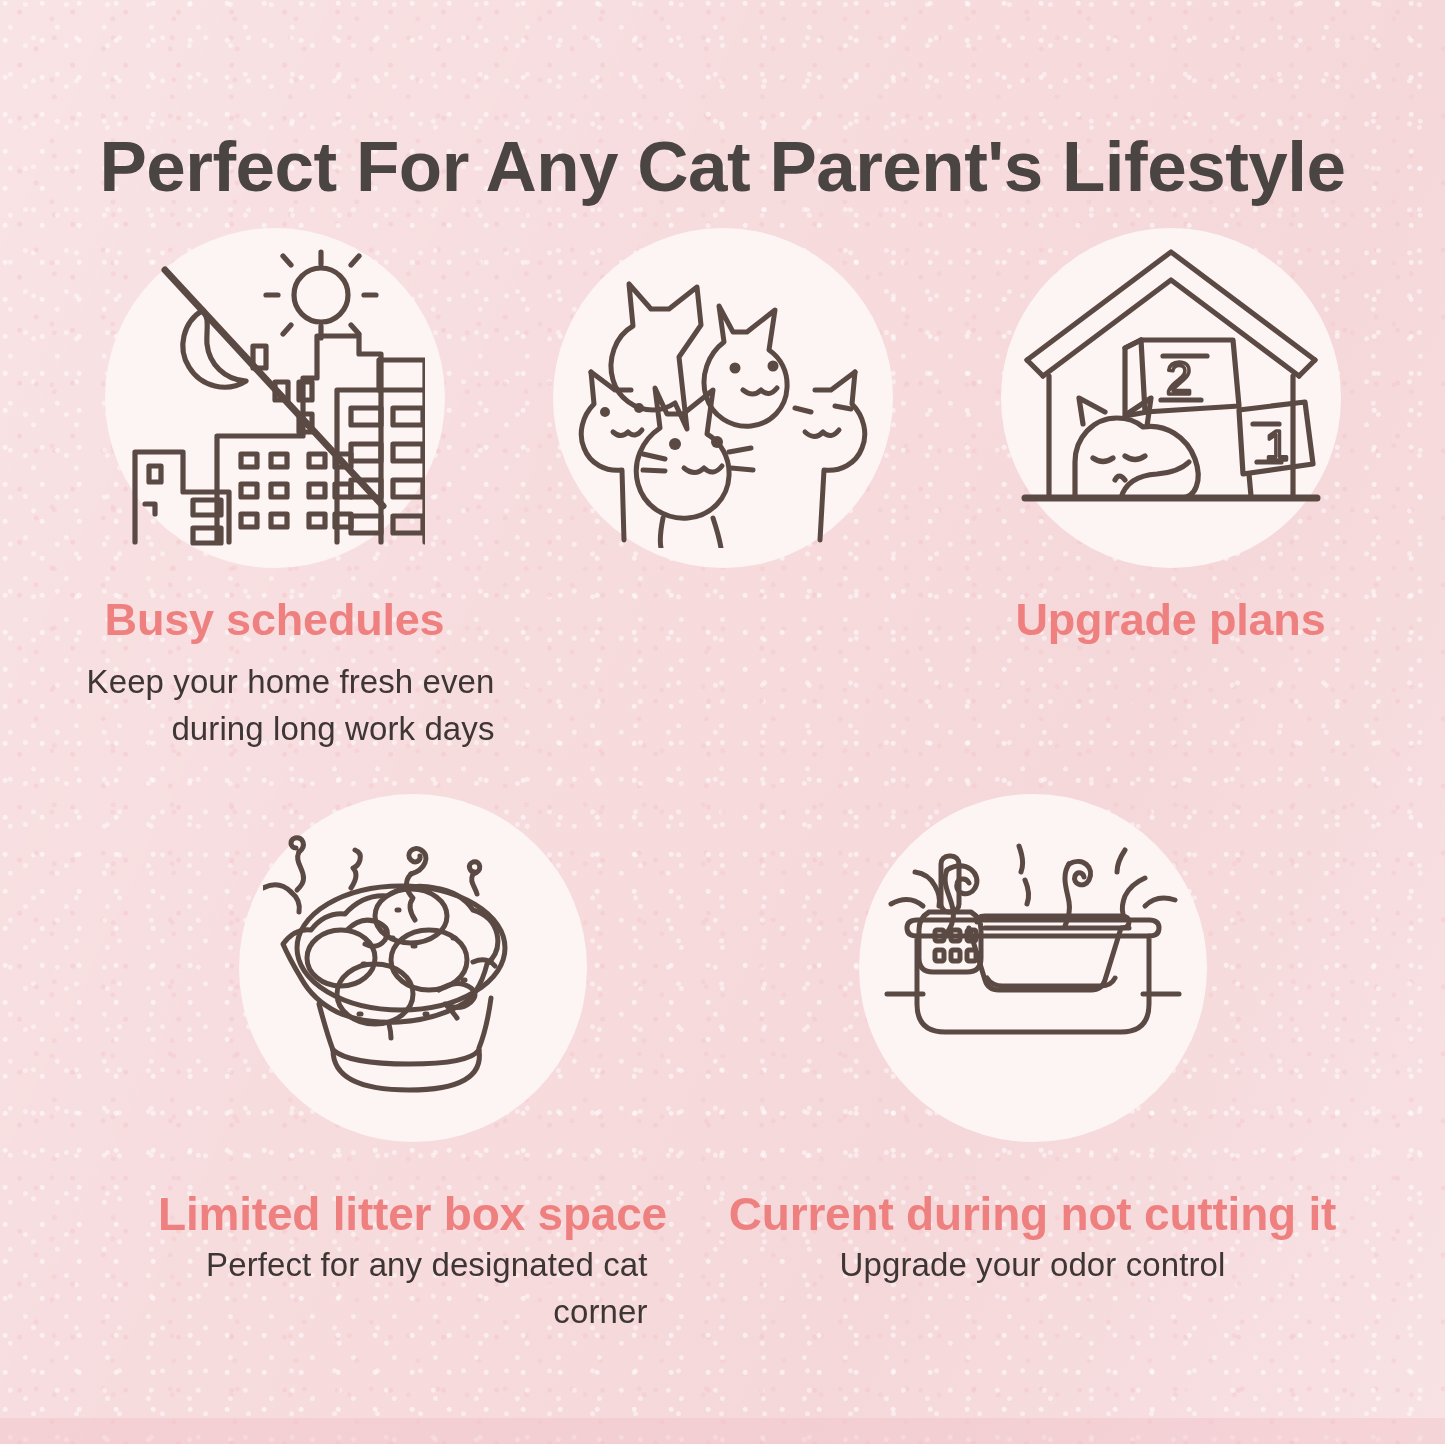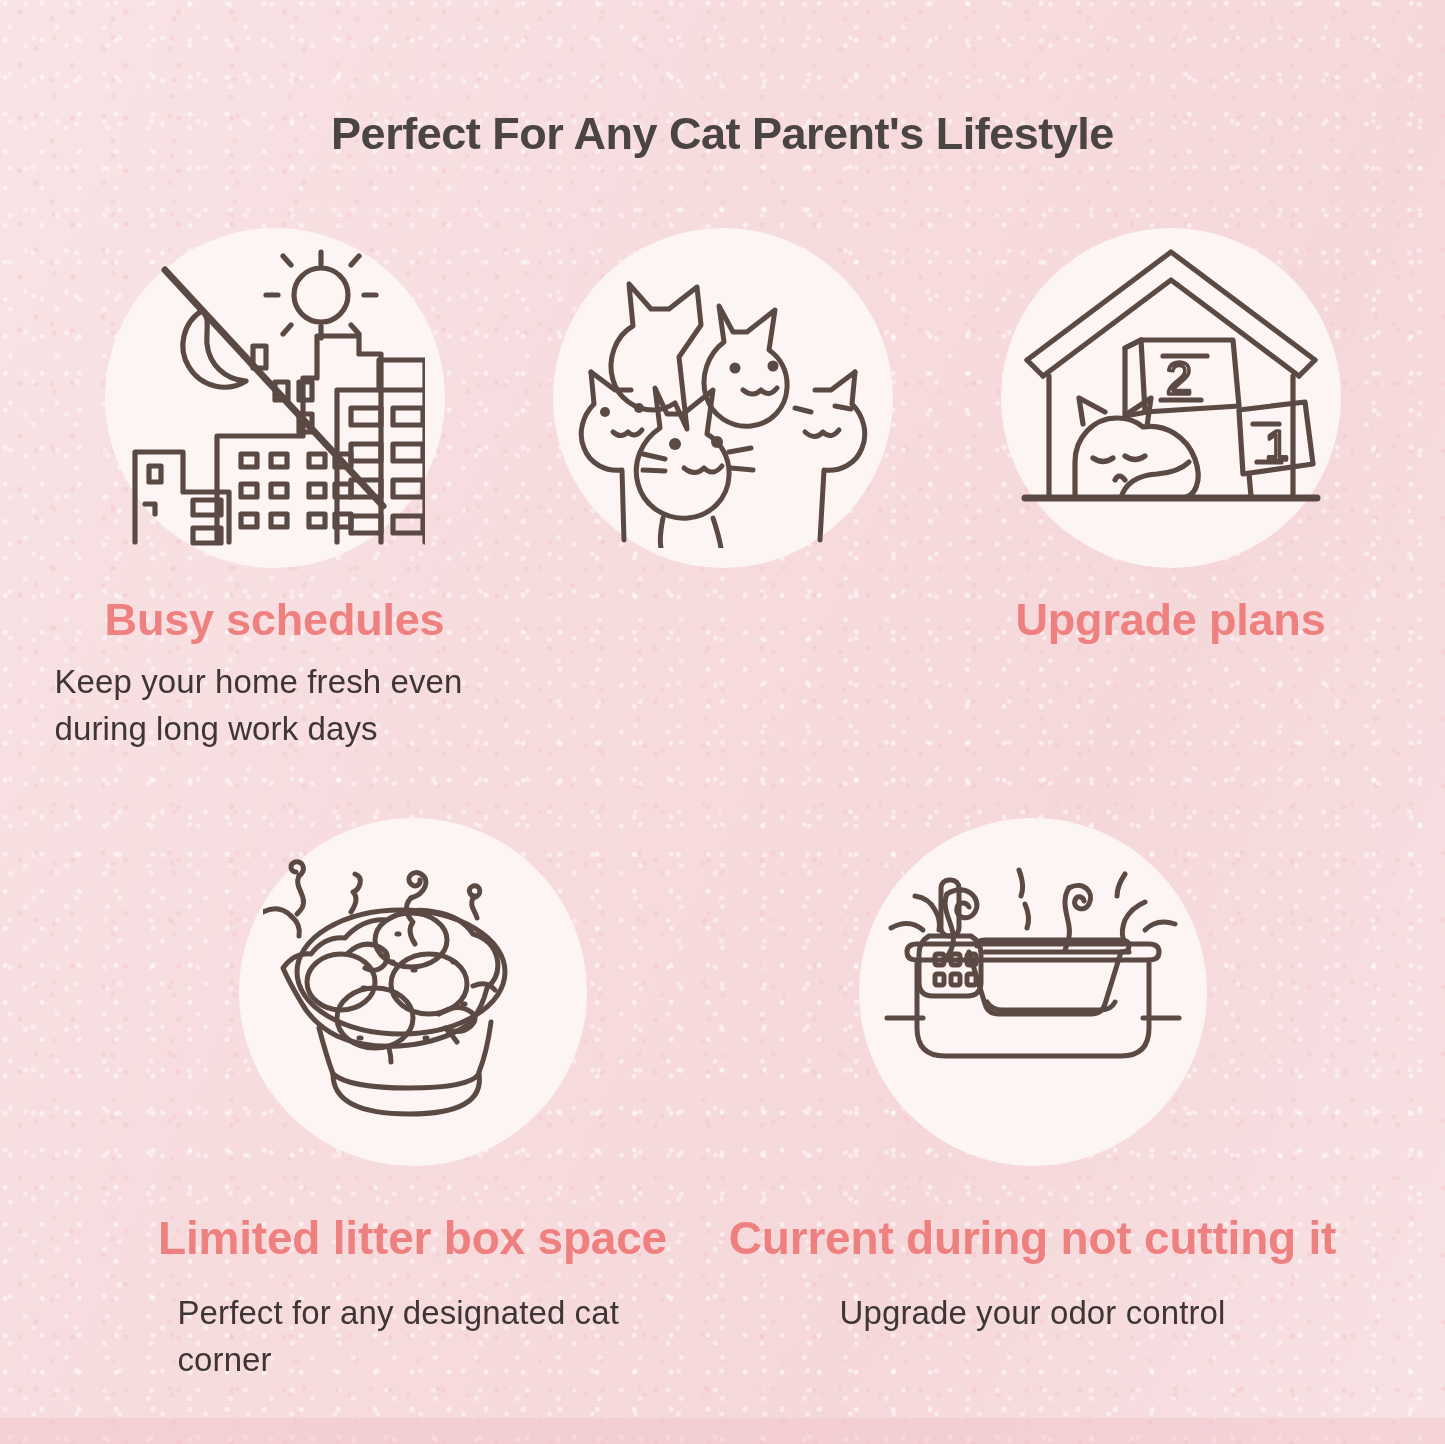--- a/index.html
+++ b/index.html
@@ -38,36 +38,36 @@
     height: 26px;
     background: rgba(238,190,196,.38);
   }
 
   .title {
     position: absolute;
     top: 78px;
     left: 0;
     width: 1445px;
     text-align: center;
-    font-size: 45px;
+    font-size: 71px;
     font-weight: bold;
     color: #4a4442;
     letter-spacing: -0.5px;
     white-space: nowrap;
   }
 
   .row {
     position: absolute;
     left: 0;
     width: 1445px;
     display: flex;
     justify-content: center;
   }
   #row-top { top: 228px; }
-  #row-bottom { top: 818px; }
+  #row-bottom { top: 794px; }
 
   .card {
     display: flex;
     flex-direction: column;
     align-items: center;
     box-sizing: border-box;
   }
   #row-top .card { width: 448px; }
   #row-bottom .card { width: 620px; }
 
@@ -99,28 +99,28 @@
     letter-spacing: -0.2px;
   }
   #row-bottom .card-heading {
     font-size: 46px;
     margin-top: 48px;
   }
 
   .card-body {
     font-size: 33px;
     color: #3e3634;
-    text-align: left;
+    text-align: right;
     line-height: 1.42;
     margin-top: 16px;
     max-width: 440px;
     letter-spacing: .1px;
   }
   #row-bottom .card-body {
-    margin-top: 28px;
+    margin-top: 4px;
     max-width: 470px;
   }
 </style>
 </head>
 <body>
 
 <div id="page"></div>
 <div id="bottom-band"></div>
 
 <h1 class="title">Perfect For Any Cat Parent's Lifestyle</h1>

